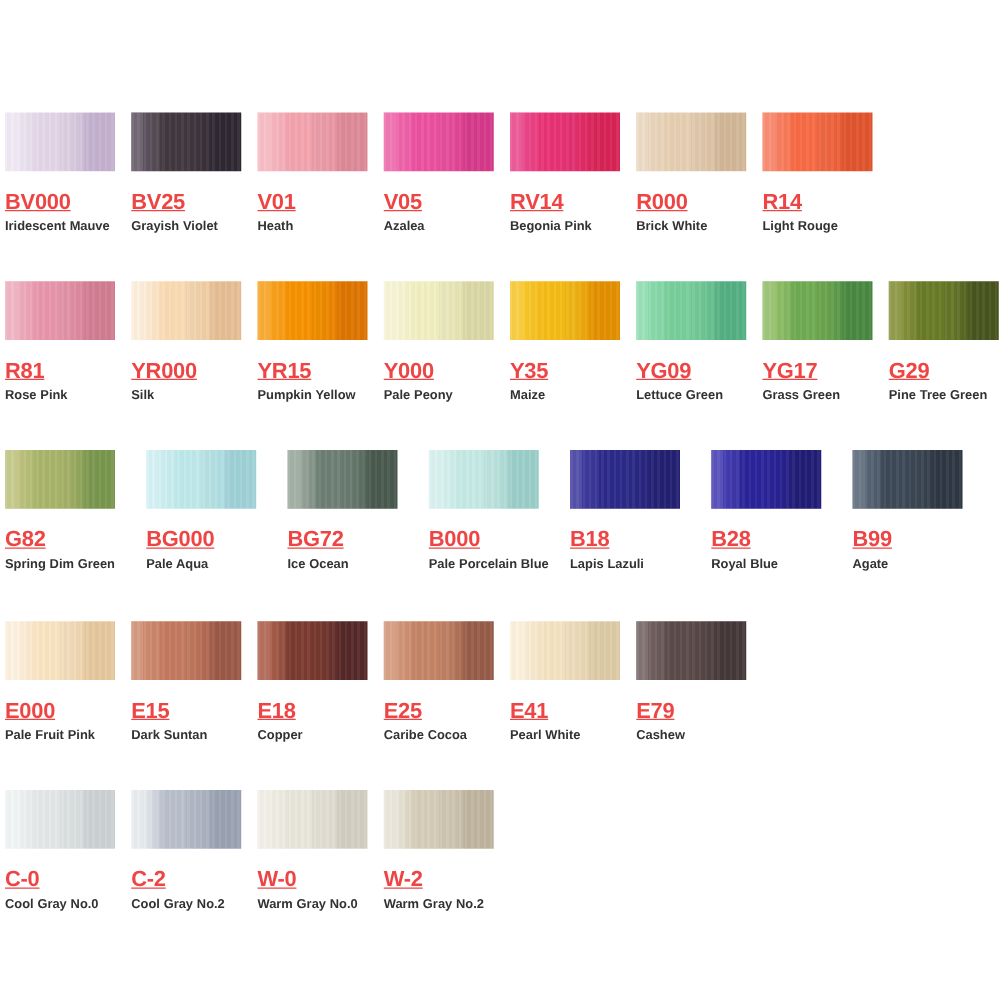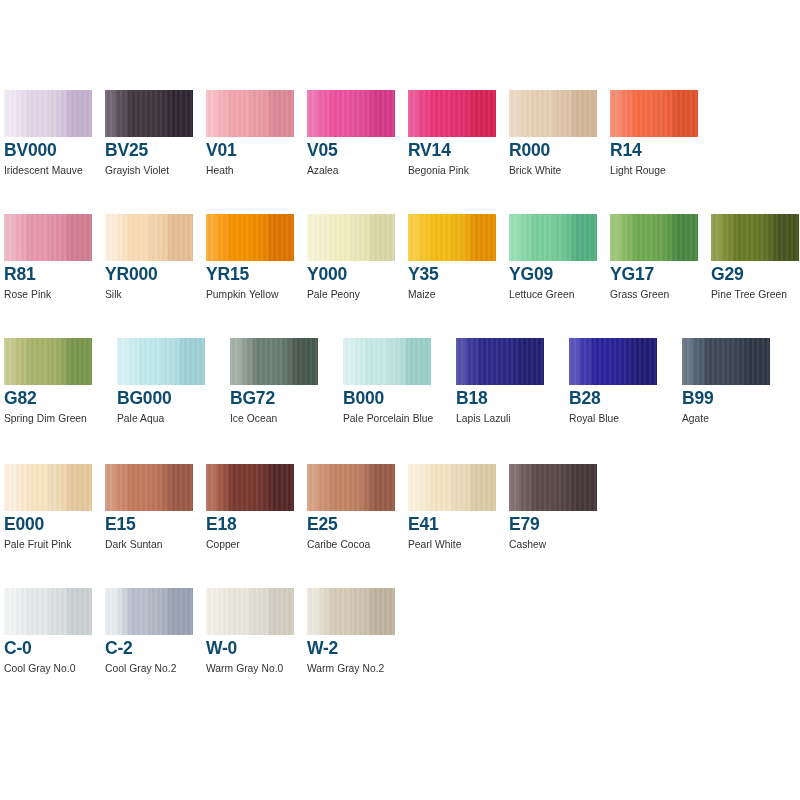--- a/index.html
+++ b/index.html
@@ -72,30 +72,31 @@
         rgba(255,255,255,0.055) 0px,
         rgba(255,255,255,0.055) 2px,
         rgba(0,0,0,0.018) 2px,
         rgba(0,0,0,0.018) 5px);
     pointer-events: none;
   }
 
   .swatch-code {
     font-size: 17.5px;
     font-weight: bold;
-    color: #0c4a6e;
+    color: #ef4444;
     letter-spacing: -0.2px;
-    margin-top: 4px;
+    margin-top: 15px;
     line-height: 19px;
     white-space: nowrap;
+    text-decoration: underline;
   }
 
   .swatch-name {
     font-size: 10.3px;
-    font-weight: normal;
+    font-weight: bold;
     color: #333132;
     line-height: 20px;
     margin-top: 1px;
     width: 96px;
     word-spacing: 0.2px;
   }
 </style>
 </head>
 <body>
 

